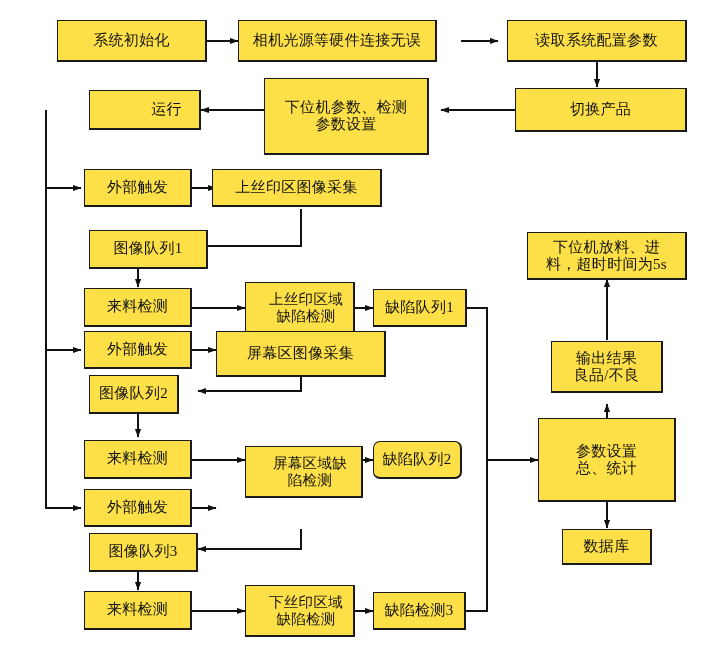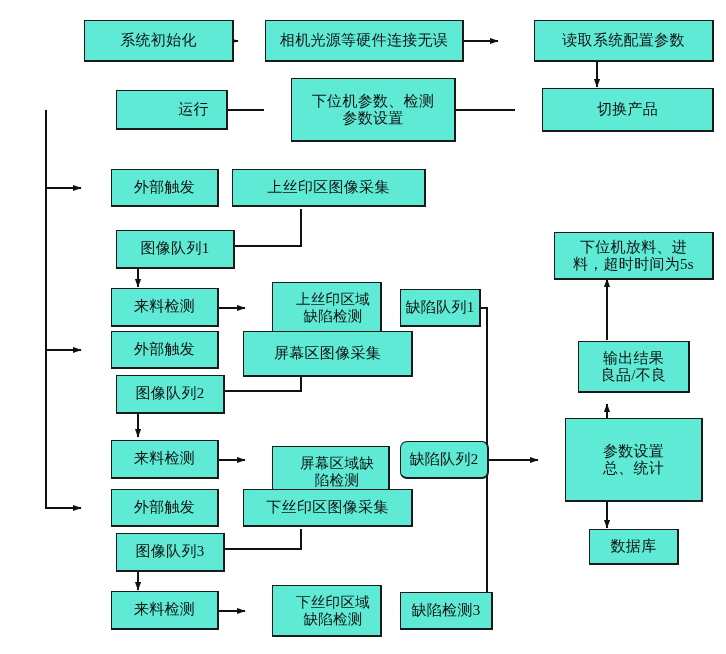--- a/index.html
+++ b/index.html
@@ -6,33 +6,32 @@
   body{
     font-family:"Liberation Serif","DejaVu Serif",serif;
     width:726px;height:654px;
     overflow:hidden;
   }
   #canvas{position:relative;width:726px;height:654px;background:#fff;}
   svg#wires{position:absolute;left:0;top:0;width:726px;height:654px;pointer-events:none;}
   .node{
     position:absolute;
     box-sizing:border-box;
-    background:#5eead4;
+    background:#fde047;
     border:1px solid #1a1a1a;
     border-right-width:2px;
     border-bottom-width:2px;
     display:flex;align-items:center;justify-content:center;
     text-align:center;
     color:#111111;
     font-size:15px;
     line-height:1.18;
     letter-spacing:0.3px;
     z-index:2;
     white-space:pre-line;
-    margin-left:27px;
   }
   .node.small{font-size:14.5px;padding-left:13px;}
   .node.tight{line-height:1.12;}
 </style>
 </head>
 <body>
 
 <div id="canvas">
 
   <svg id="wires" viewBox="0 0 726 654" xmlns="http://www.w3.org/2000/svg">
@@ -90,54 +89,53 @@
   </svg>
 
   <div class="node" style="left:57px;top:20px;width:150px;height:42px;">系统初始化</div>
 
   <div class="node" style="left:238px;top:20px;width:199px;height:42px;">相机光源等硬件连接无误</div>
 
   <div class="node" style="left:507px;top:20px;width:180px;height:42px;">读取系统配置参数</div>
 
   <div class="node" style="left:515px;top:88px;width:172px;height:44px;">切换产品</div>
 
-  <div class="node tight" style="left:264px;top:78px;width:165px;height:64px;">下位机参数、检测
+  <div class="node tight" style="left:264px;top:78px;width:165px;height:77px;">下位机参数、检测
 参数设置</div>
 
   <div class="node" style="left:89px;top:90px;width:112px;height:40px;padding-left:44px;">运行</div>
 
   <div class="node" style="left:84px;top:169px;width:108px;height:38px;">外部触发</div>
 
-  <div class="node" style="left:205px;top:169px;width:194px;height:38px;">上丝印区图像采集</div>
+  <div class="node" style="left:212px;top:169px;width:170px;height:38px;">上丝印区图像采集</div>
 
   <div class="node" style="left:89px;top:230px;width:119px;height:39px;">图像队列1</div>
 
   <div class="node" style="left:84px;top:288px;width:108px;height:39px;">来料检测</div>
 
   <div class="node tight small" style="left:245px;top:282px;width:110px;height:52px;">上丝印区域
 缺陷检测</div>
 
-  <div class="node" style="left:373px;top:289px;width:81px;height:38px;">缺陷队列1</div>
+  <div class="node" style="left:373px;top:289px;width:94px;height:38px;">缺陷队列1</div>
 
   <div class="node" style="left:84px;top:331px;width:108px;height:38px;">外部触发</div>
 
   <div class="node" style="left:216px;top:331px;width:170px;height:46px;">屏幕区图像采集</div>
 
-  <div class="node" style="left:89px;top:375px;width:109px;height:39px;">图像队列2</div>
+  <div class="node" style="left:89px;top:375px;width:90px;height:39px;">图像队列2</div>
 
   <div class="node" style="left:84px;top:440px;width:108px;height:39px;">来料检测</div>
 
   <div class="node tight small" style="left:245px;top:446px;width:118px;height:52px;">屏幕区域缺
 陷检测</div>
 
   <div class="node" style="left:373px;top:441px;width:89px;height:38px;border-radius:7px;">缺陷队列2</div>
 
   <div class="node" style="left:84px;top:489px;width:108px;height:38px;">外部触发</div>
 
-  <div class="node" style="left:216px;top:489px;width:170px;height:38px;">下丝印区图像采集</div>
 
   <div class="node" style="left:89px;top:533px;width:109px;height:39px;">图像队列3</div>
 
   <div class="node" style="left:84px;top:591px;width:108px;height:39px;">来料检测</div>
 
   <div class="node tight small" style="left:245px;top:585px;width:110px;height:52px;">下丝印区域
 缺陷检测</div>
 
   <div class="node" style="left:373px;top:592px;width:93px;height:38px;">缺陷检测3</div>
 

